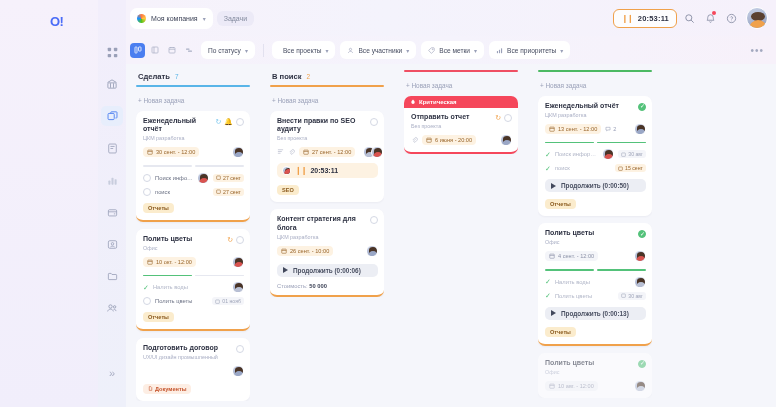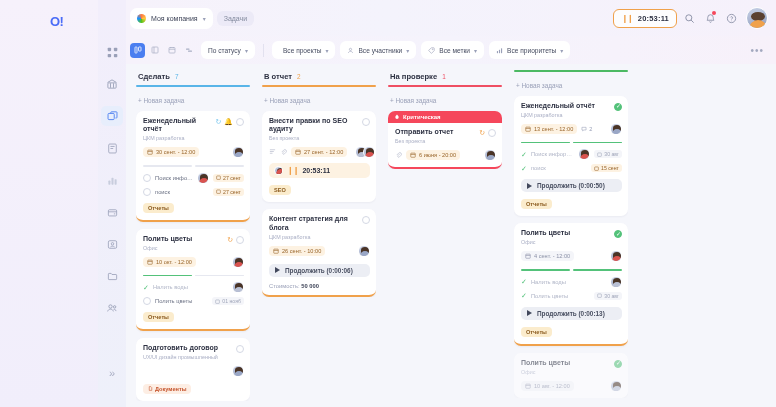--- a/index.html
+++ b/index.html
@@ -85,21 +85,21 @@
   .tb-pill {
     display: flex; align-items: center; gap: 4px; background: #fff; border-radius: 6px;
     padding: 3px 7px; height: 18px; font-size: 6.6px; color: #474d61; white-space: nowrap;
   }
   .tb-ico { color: #9aa0b8; font-size: 7px; display: flex; align-items: center; }
   .divider { width: 1px; height: 13px; background: #e2e1ef; margin: 0 3px; }
   .toolbar-spacer { flex: 1; }
   .dots { color: #a3a9bf; font-size: 10px; letter-spacing: 1px; padding-right: 4px; }
 
   
-  .board { flex: 1; display: flex; gap: 0; padding: 6px 0 0 4px; overflow: hidden; position: relative; }
+  .board { flex: 1; display: flex; gap: 8px; padding: 6px 0 0 4px; overflow: hidden; position: relative; }
   .column { width: 126px; flex: 0 0 126px; padding: 0 6px; display: flex; flex-direction: column; }
   .col-head { display: flex; align-items: baseline; gap: 5px; padding: 2px 0 4px 2px; }
   .col-title { font-size: 7.6px; font-weight: 700; color: #2d3142; }
   .col-count { font-size: 6.4px; }
   .col-underline { height: 1.6px; border-radius: 2px; margin-bottom: 8px; }
   .add-task { font-size: 6.4px; color: #9aa0b8; padding: 2px 0 7px 2px; }
   .col-body { display: flex; flex-direction: column; gap: 7px; overflow: hidden; }
 
   
   .card { background: #fff; border-radius: 7px; padding: 6px 6px 6px 7px; position: relative;
@@ -485,21 +485,21 @@
                 </svg>
               <span>Документы</span>
             </div>
           </div>
 
         </div>
       </div>
 
       <div class="column">
         <div class="col-head">
-          <span class="col-title">В отчет</span>
+          <span class="col-title">В поиск</span>
           <span class="col-count" style="color:#f0a14b">2</span>
         </div>
         <div class="col-underline" style="background:#f0a14b"></div>
         <div class="add-task">+ Новая задача</div>
         <div class="col-body">
 
           <div class="card">
             <div class="card-top">
               <div class="card-title">Внести правки по SEO аудиту</div>
               <div class="card-icons">
@@ -577,24 +577,20 @@
             <div class="cost">
               <span>Стоимость:</span>
               <b>50 000</b>
             </div>
           </div>
 
         </div>
       </div>
 
       <div class="column">
-        <div class="col-head">
-          <span class="col-title">На проверке</span>
-          <span class="col-count" style="color:#ef4f63">1</span>
-        </div>
         <div class="col-underline" style="background:#ef4f63"></div>
         <div class="add-task">+ Новая задача</div>
         <div class="col-body">
 
           <div class="card accent-red">
             <div class="card-banner">
               <svg width="6" height="6" viewBox="0 0 16 16" fill="currentColor">
                   <path d="M8 1.5c2 3 4.5 4 4.5 7A4.5 4.5 0 018 13a4.5 4.5 0 01-4.5-4.5C3.5 5.5 6 4.5 8 1.5z"></path>
                 </svg>
               <span>Критическая</span>

